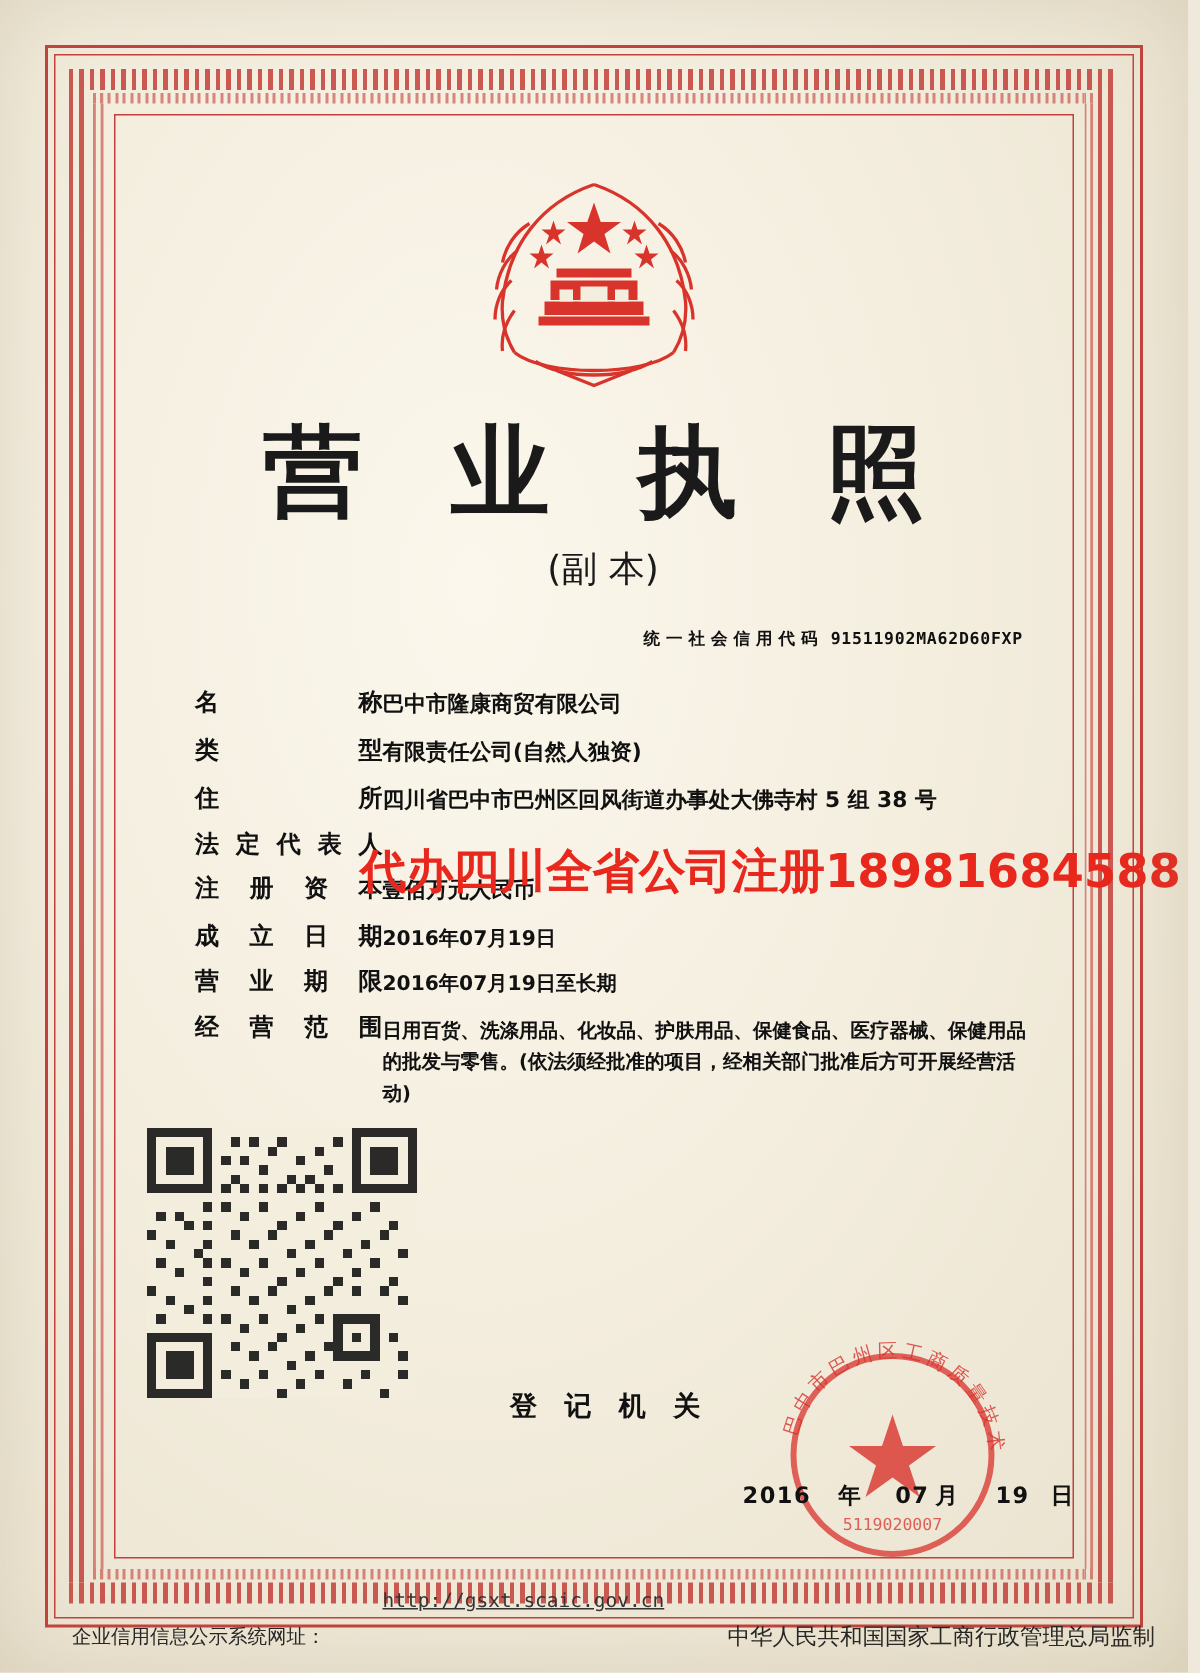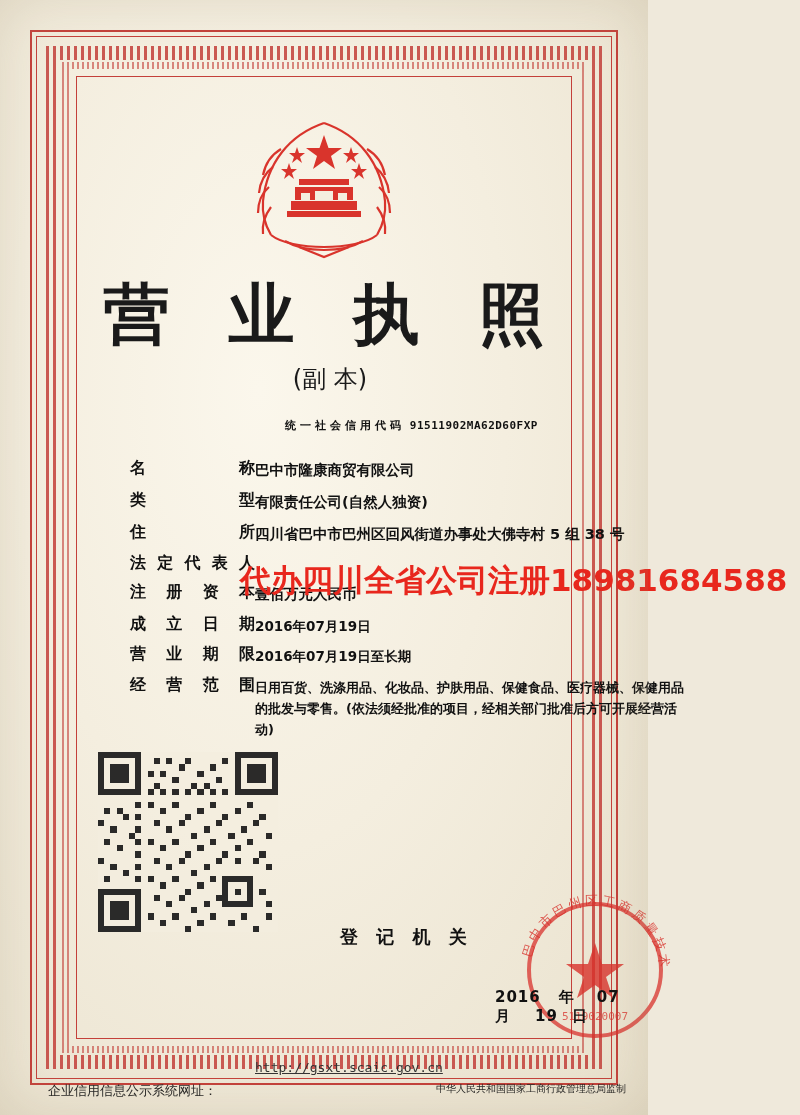--- a/index.html
+++ b/index.html
@@ -9,21 +9,21 @@
   body {
     width: 800px;
     height: 1115px;
     background: #efe9db;
     font-family: "Liberation Sans", sans-serif;
     overflow: hidden;
   }
 
   .page {
     position: relative;
-    width: 648px;
+    width: 792px;
     height: 1115px;
     background:
       radial-gradient(ellipse at 40% 35%, #fbf7ec 0%, #f4eedf 45%, #e9e1cd 100%);
   }
 
   
   .frame-outer {
     position: absolute;
     left: 30px;
     top: 30px;
@@ -210,21 +210,21 @@
     position: absolute;
     left: 495px;
     top: 988px;
     font-family: "DejaVu Sans", sans-serif;
     font-size: 15px;
     font-weight: bold;
     color: #111;
     letter-spacing: 1px;
   }
   .issue-date .d-y { margin-right: 18px; }
-  .issue-date .d-m { margin: 0 16px 0 22px; }
+  .issue-date .d-m { margin: 0 4px 0 22px; }
   .issue-date .d-d { margin: 17px 14px 0 24px; }
 
   
   .notice {
     position: absolute;
     left: 18px;
     top: 990px;
     width: 240px;
     font-family: "DejaVu Sans", sans-serif;
     font-size: 14.5px;
@@ -246,21 +246,21 @@
     top: 1082px;
     font-family: "DejaVu Sans", sans-serif;
     font-size: 13px;
     color: #222;
   }
   .foot-right {
     position: absolute;
     right: 22px;
     top: 1082px;
     font-family: Liberation Serif, serif;
-    font-size: 10px;
+    font-size: 15px;
     color: #222;
   }
 
   
   .paper-shade {
     position: absolute;
     inset: 0;
     pointer-events: none;
     box-shadow: inset 0 0 60px rgba(160,145,110,.25);
   }

